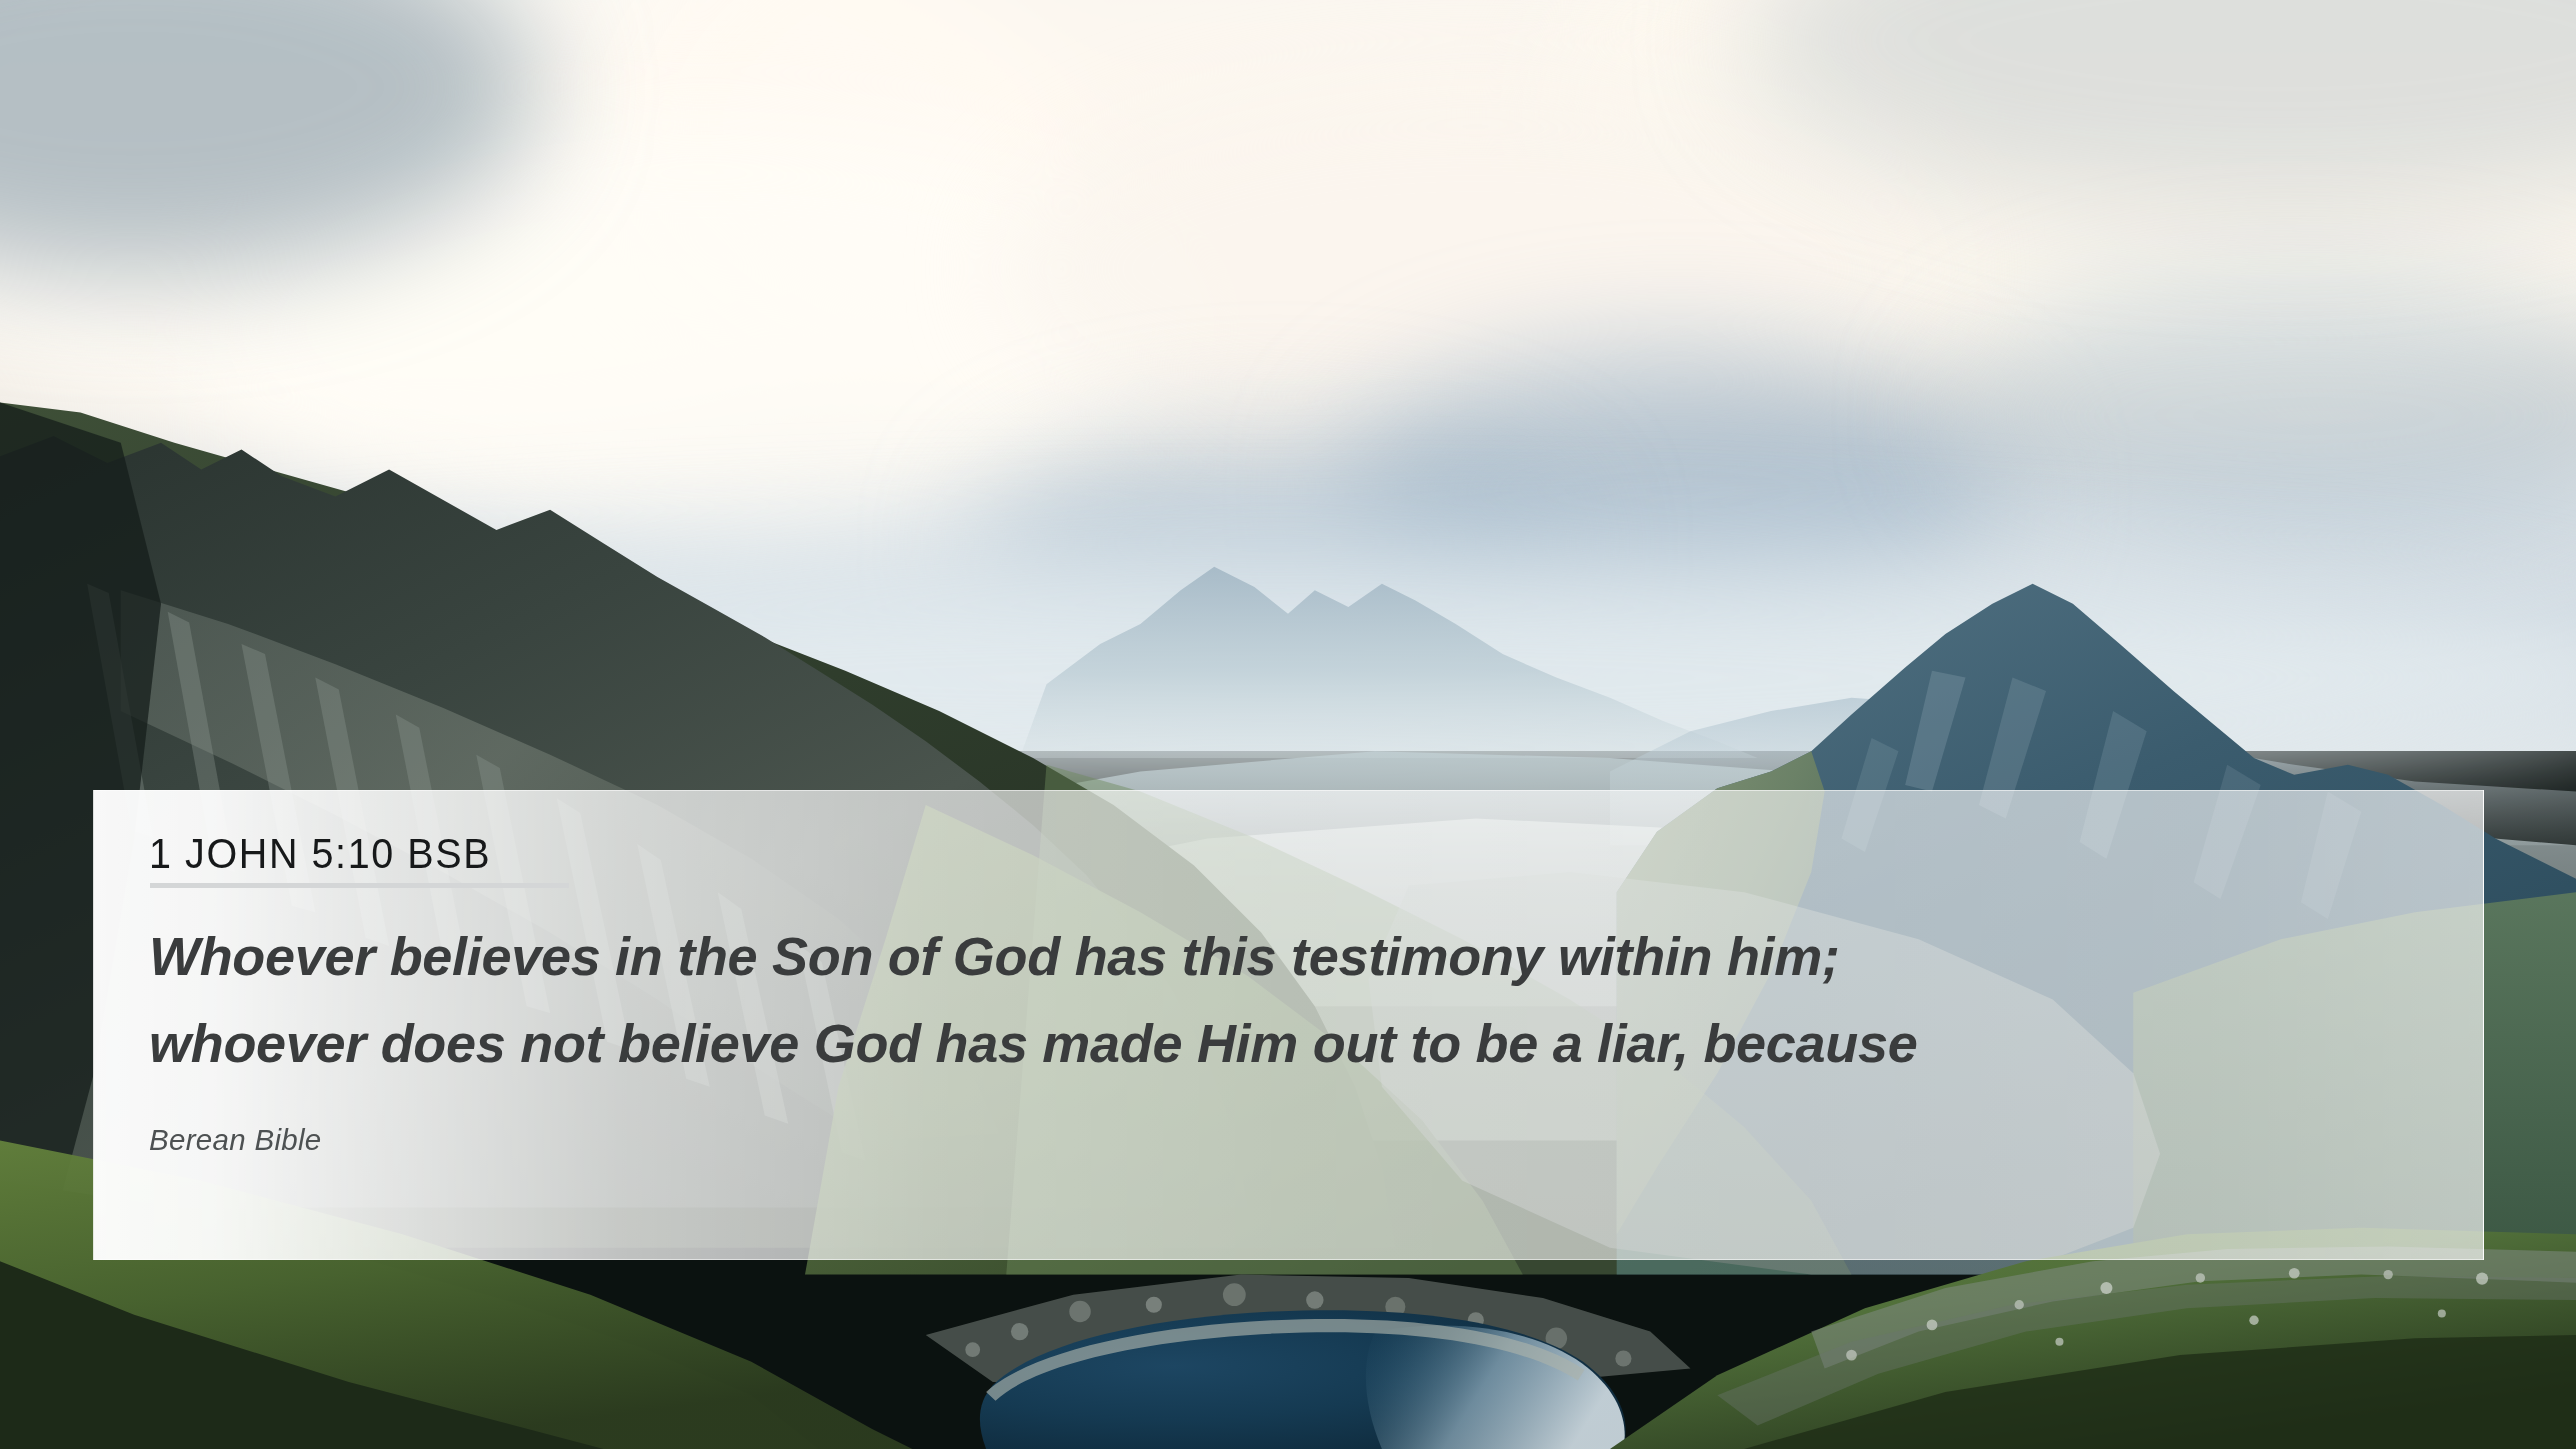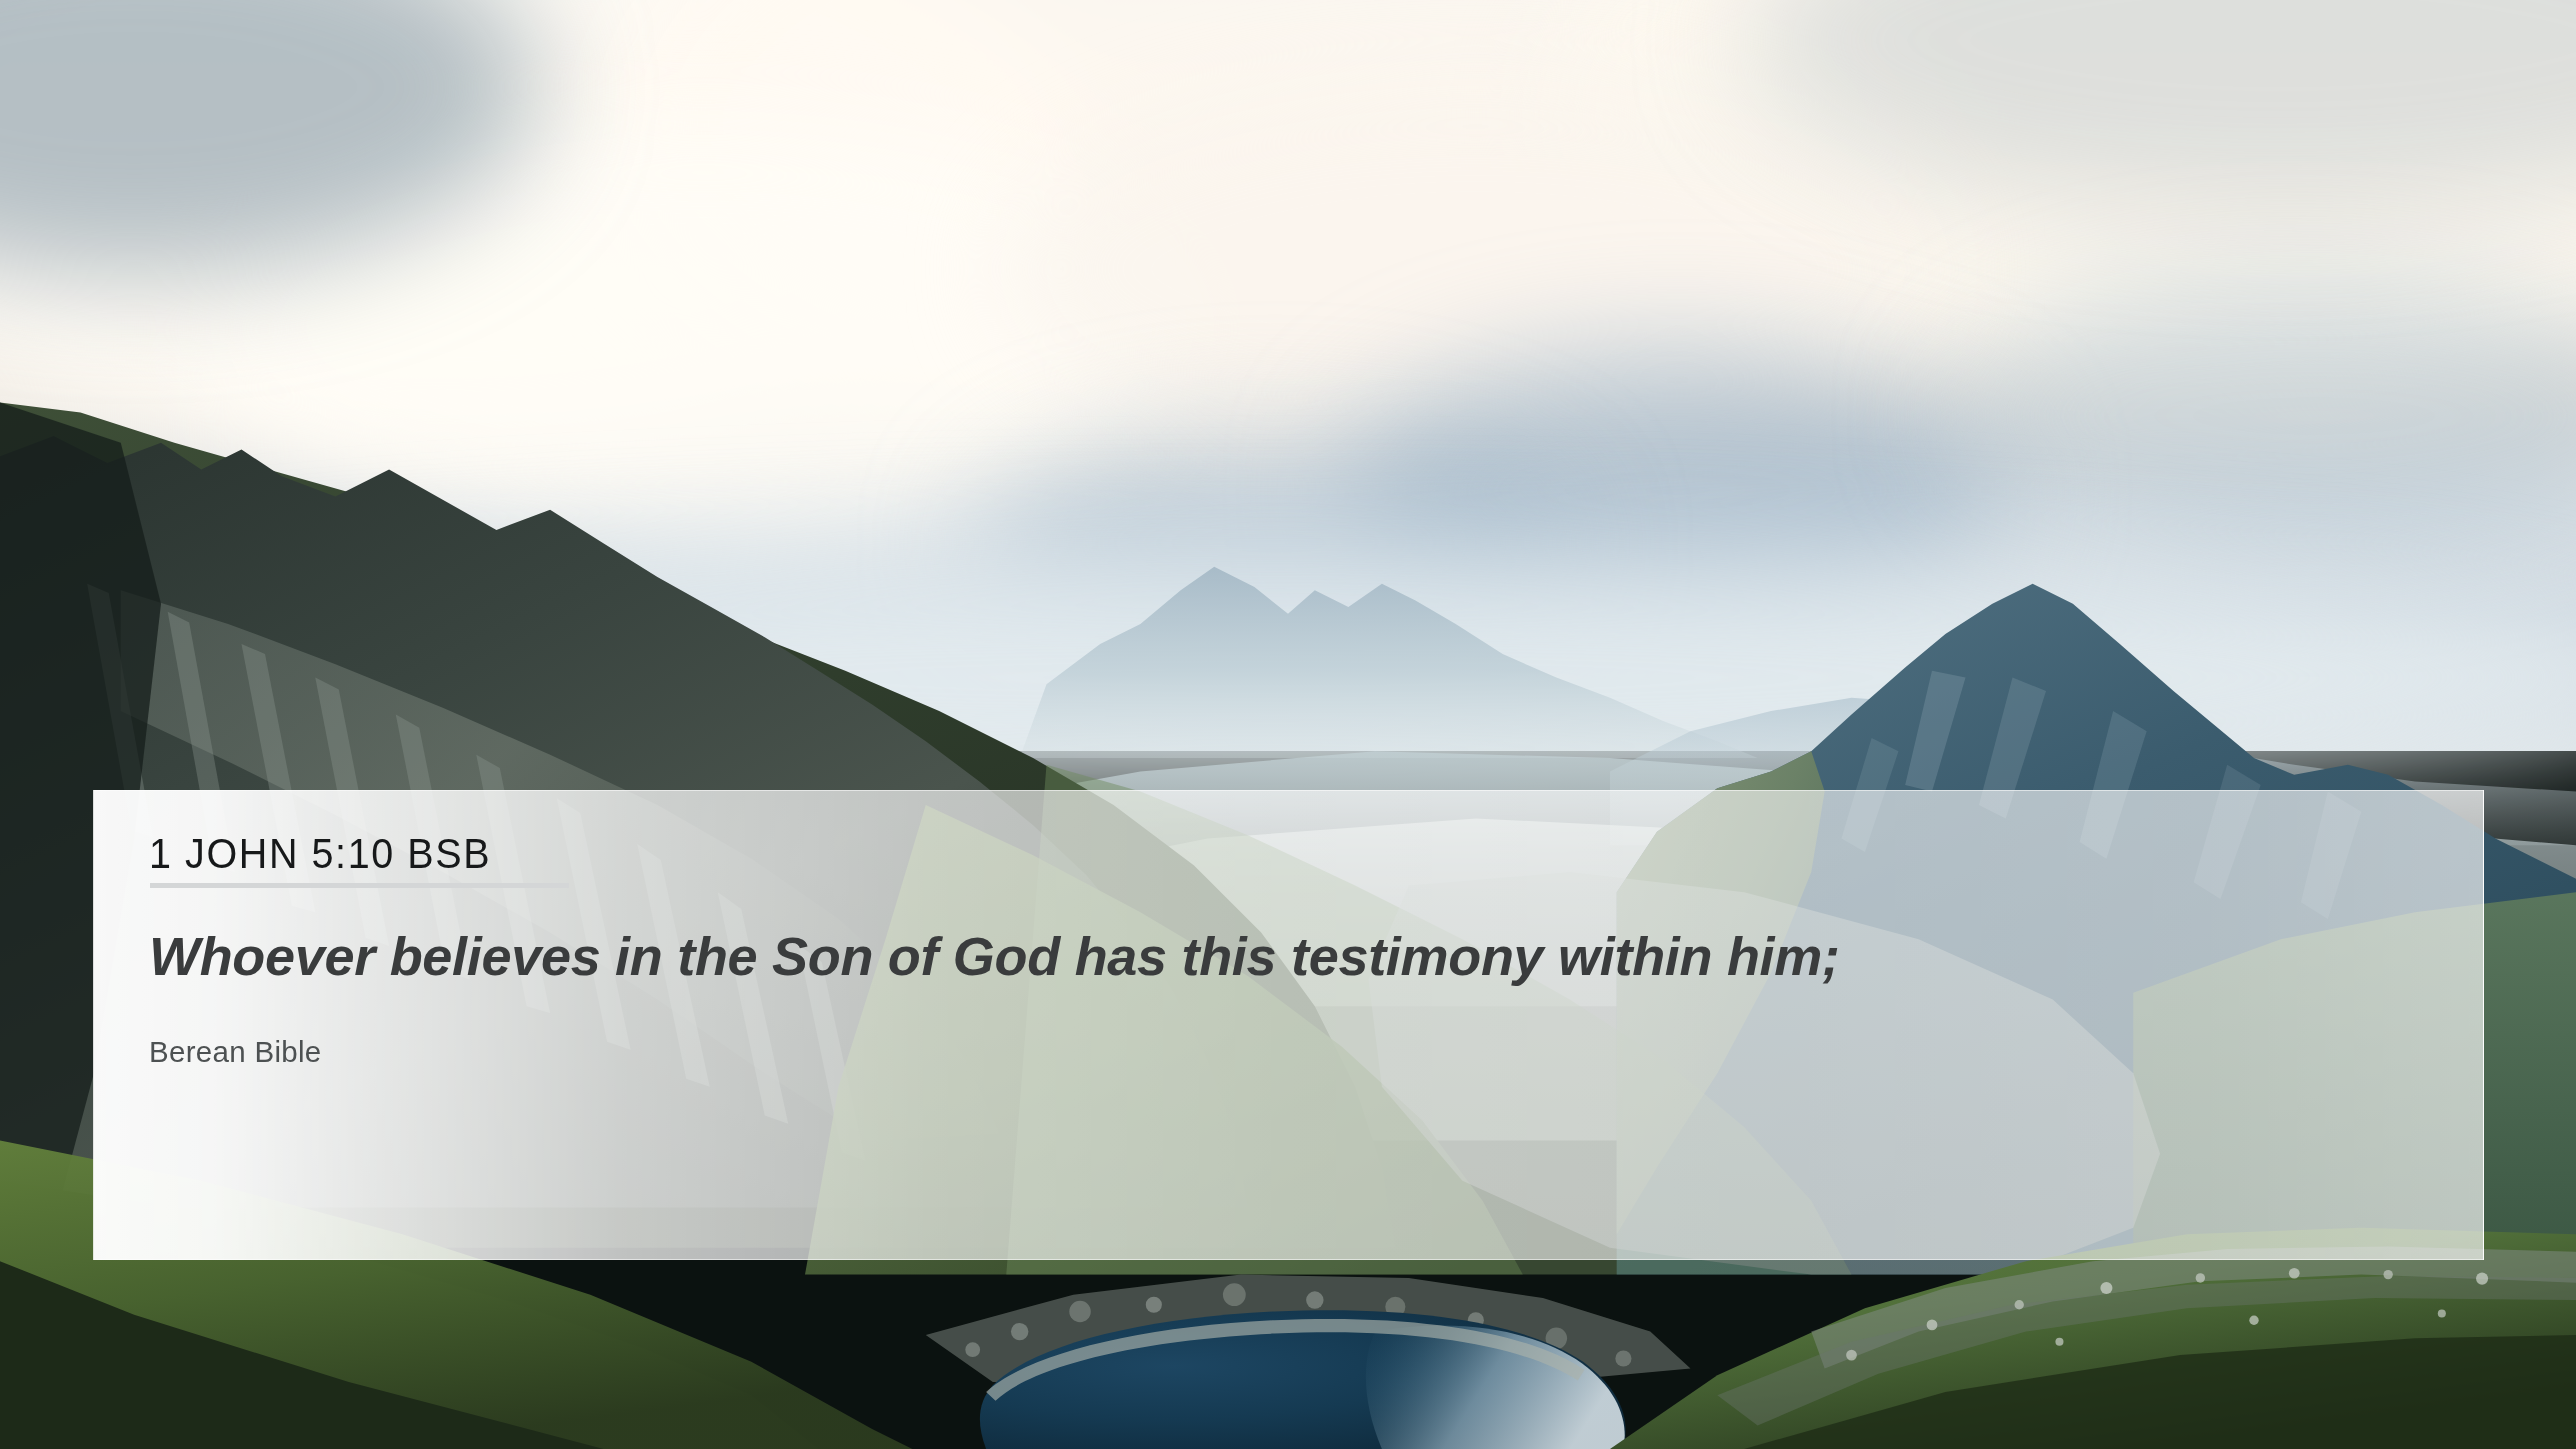--- a/index.html
+++ b/index.html
@@ -103,20 +103,21 @@
     line-height:1.62;
     color:#3a3c3d;
     letter-spacing:-0.3px;
     white-space:nowrap;
   }
   #verse-body .vline { display:block;font-weight:bold; }
 
   #attribution {
     margin-top:35px;
     font-family:"Liberation Sans", sans-serif;
+    font-style:italic;
     font-weight:300;
     font-size:29.5px;
     color:#4d5152;
     letter-spacing:0.3px;
   }
 </style>
 </head>
 <body>
 
 <div id="scene">
@@ -371,19 +372,20 @@
 
   <div id="quote-panel">
 
     <div class="ref-line">
       <span id="verse-ref">1 John 5:10 BSB</span>
       <span id="ref-underline"></span>
     </div>
 
     <div id="verse-body">
       <span class="vline">Whoever believes in the Son of God has this testimony within him;</span>
+      <span class="vline">whoever does not believe God has made Him out to be a liar, because</span>
     </div>
 
     <div id="attribution">Berean Bible</div>
   </div>
 
 </div>
 
 
 </body></html>

